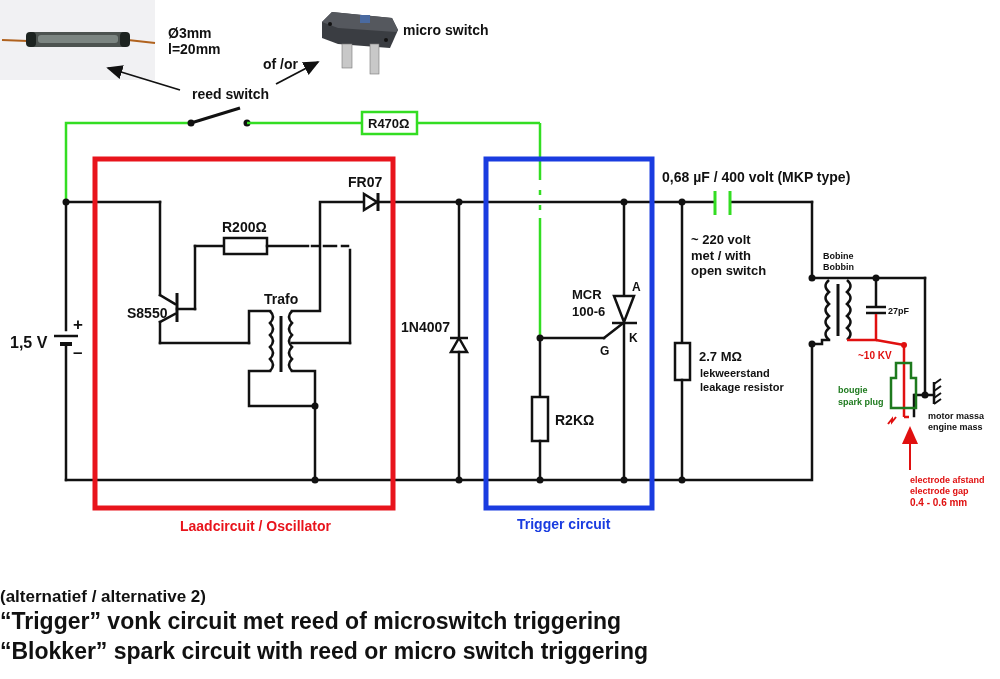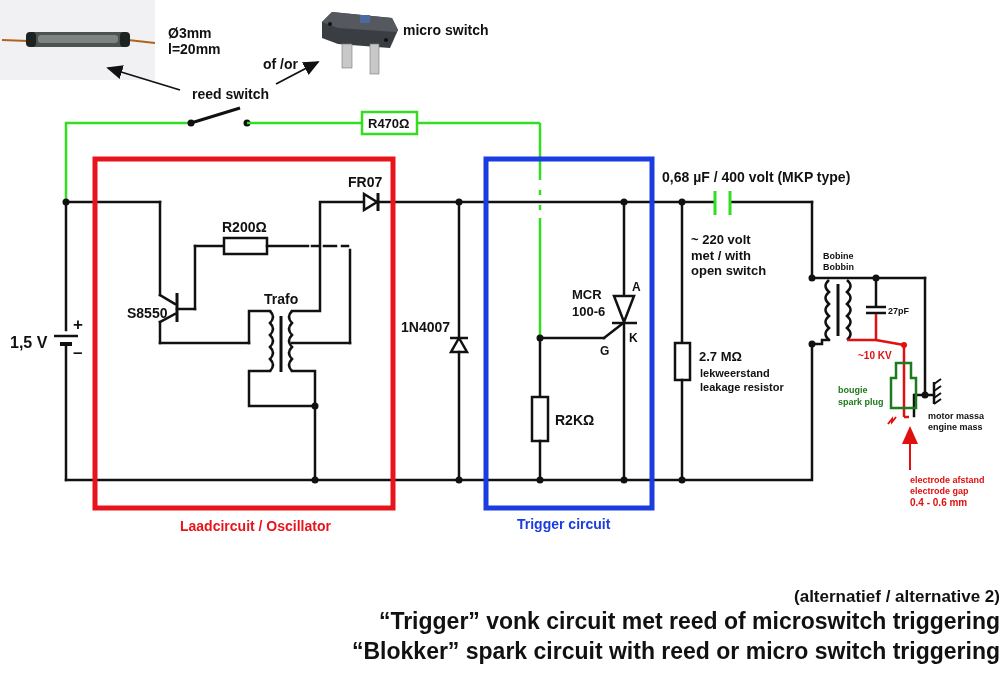--- a/index.html
+++ b/index.html
@@ -5,21 +5,21 @@
   html, body { margin: 0; padding: 0; background: #ffffff; }
   body { width: 1000px; height: 679px; position: relative; overflow: hidden;
          font-family: "Liberation Sans", sans-serif; }
   #diagram { position: absolute; left: 0; top: 0; width: 1000px; height: 679px; }
   .w { stroke: #111; stroke-width: 2.5; fill: none; stroke-linecap: square; }
   .wg { stroke: #33dd22; stroke-width: 2.5; fill: none; }
   .wr { stroke: #e01010; stroke-width: 2.5; fill: none; }
   .dot { fill: #111; }
   .lbl { font-family: "Liberation Sans", sans-serif; font-weight: bold; fill: #111; }
   .lbln { font-family: "Liberation Sans", sans-serif; font-weight: bold; fill: #111; }
-  .cap { position: absolute; left: 0; width: 1000px; text-align: right; color: #111;
+  .cap { position: absolute; left: 0; width: 1000px; text-align: left; color: #111;
          font-family: "Liberation Sans", sans-serif; font-weight: bold; }
   #cap-sub { top: 587px; font-size: 17px; }
   #cap-nl { top: 608px; font-size: 23px; }
   #cap-en { top: 638px; font-size: 23px; }
 </style>
 </head>
 <body>
 
 <svg id="diagram" viewBox="0 0 1000 679" xmlns="http://www.w3.org/2000/svg">
   <defs>

